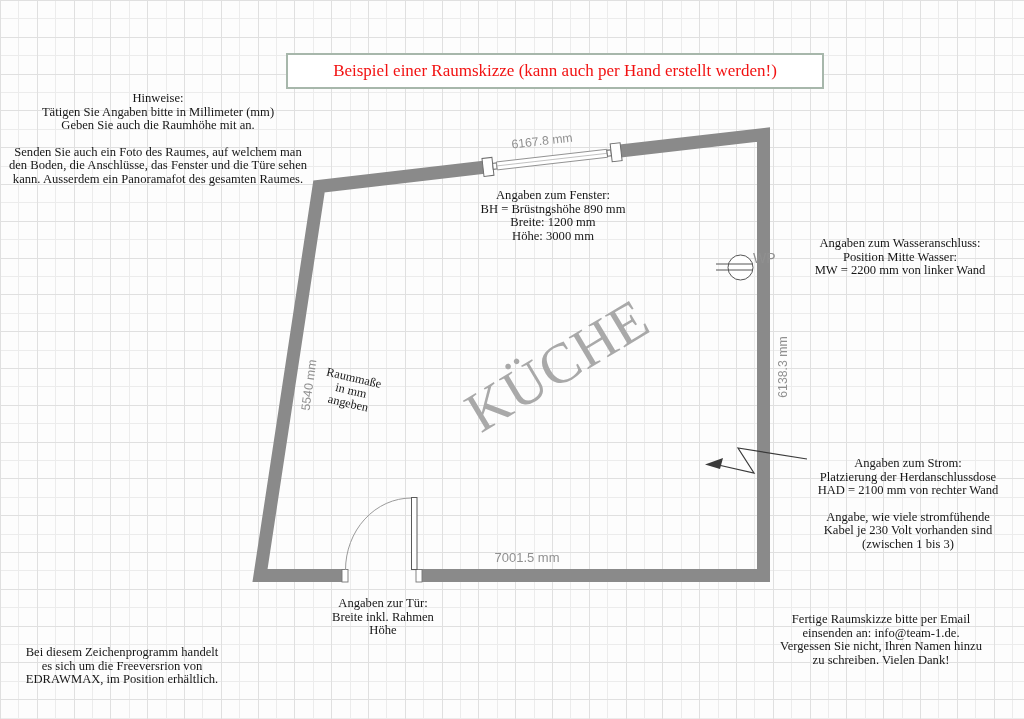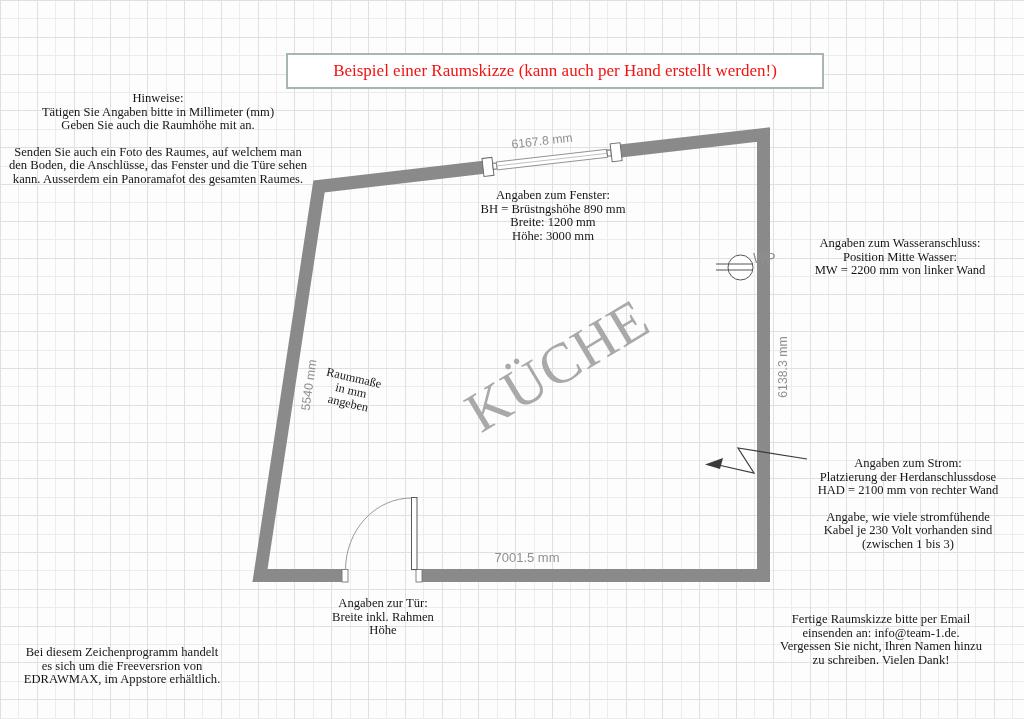--- a/index.html
+++ b/index.html
@@ -135,21 +135,21 @@
   <div class="note" style="left:881px;top:613px;">
     <div>Fertige Raumskizze bitte per Email</div>
     <div>einsenden an: info@team-1.de.</div>
     <div>Vergessen Sie nicht, Ihren Namen hinzu</div>
     <div>zu schreiben. Vielen Dank!</div>
   </div>
 
   <div class="note" style="left:122px;top:646px;">
     <div>Bei diesem Zeichenprogramm handelt</div>
     <div>es sich um die Freeversrion von</div>
-    <div>EDRAWMAX, im Appstore erhältlich.</div>
+    <div>EDRAWMAX, im Position erhältlich.</div>
   </div>
 
   <div class="room-label">KÜCHE</div>
 
   <div class="raummasse">
     <div>Raummaße</div>
     <div>in mm</div>
     <div>angeben</div>
   </div>
 

